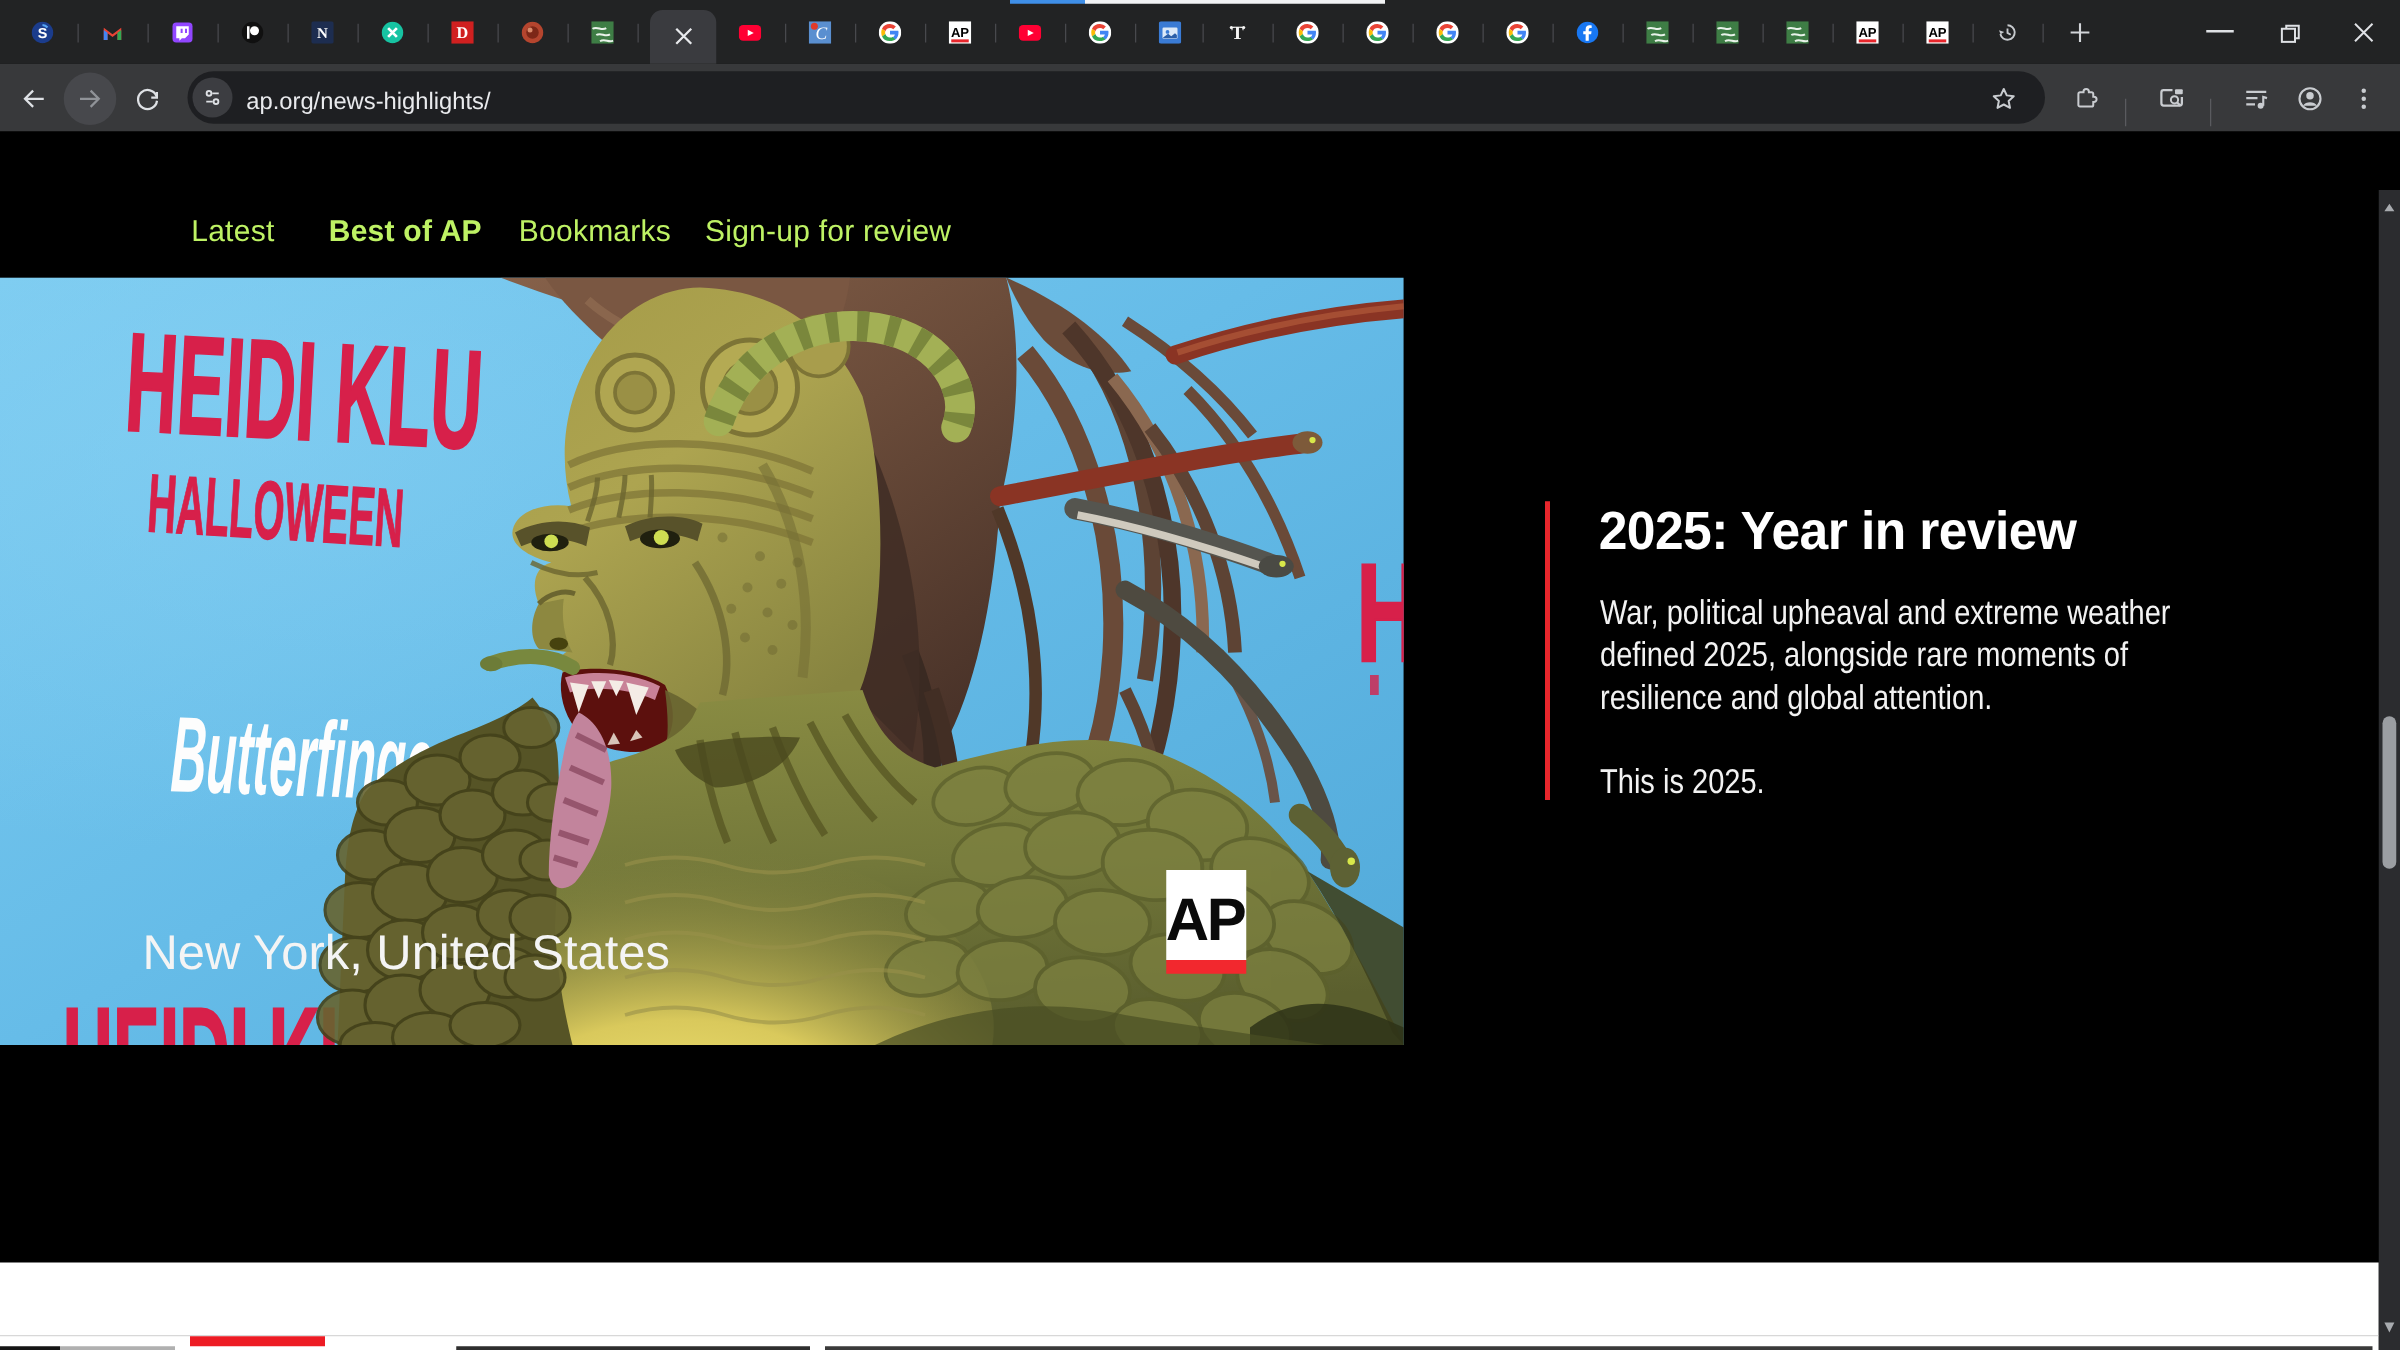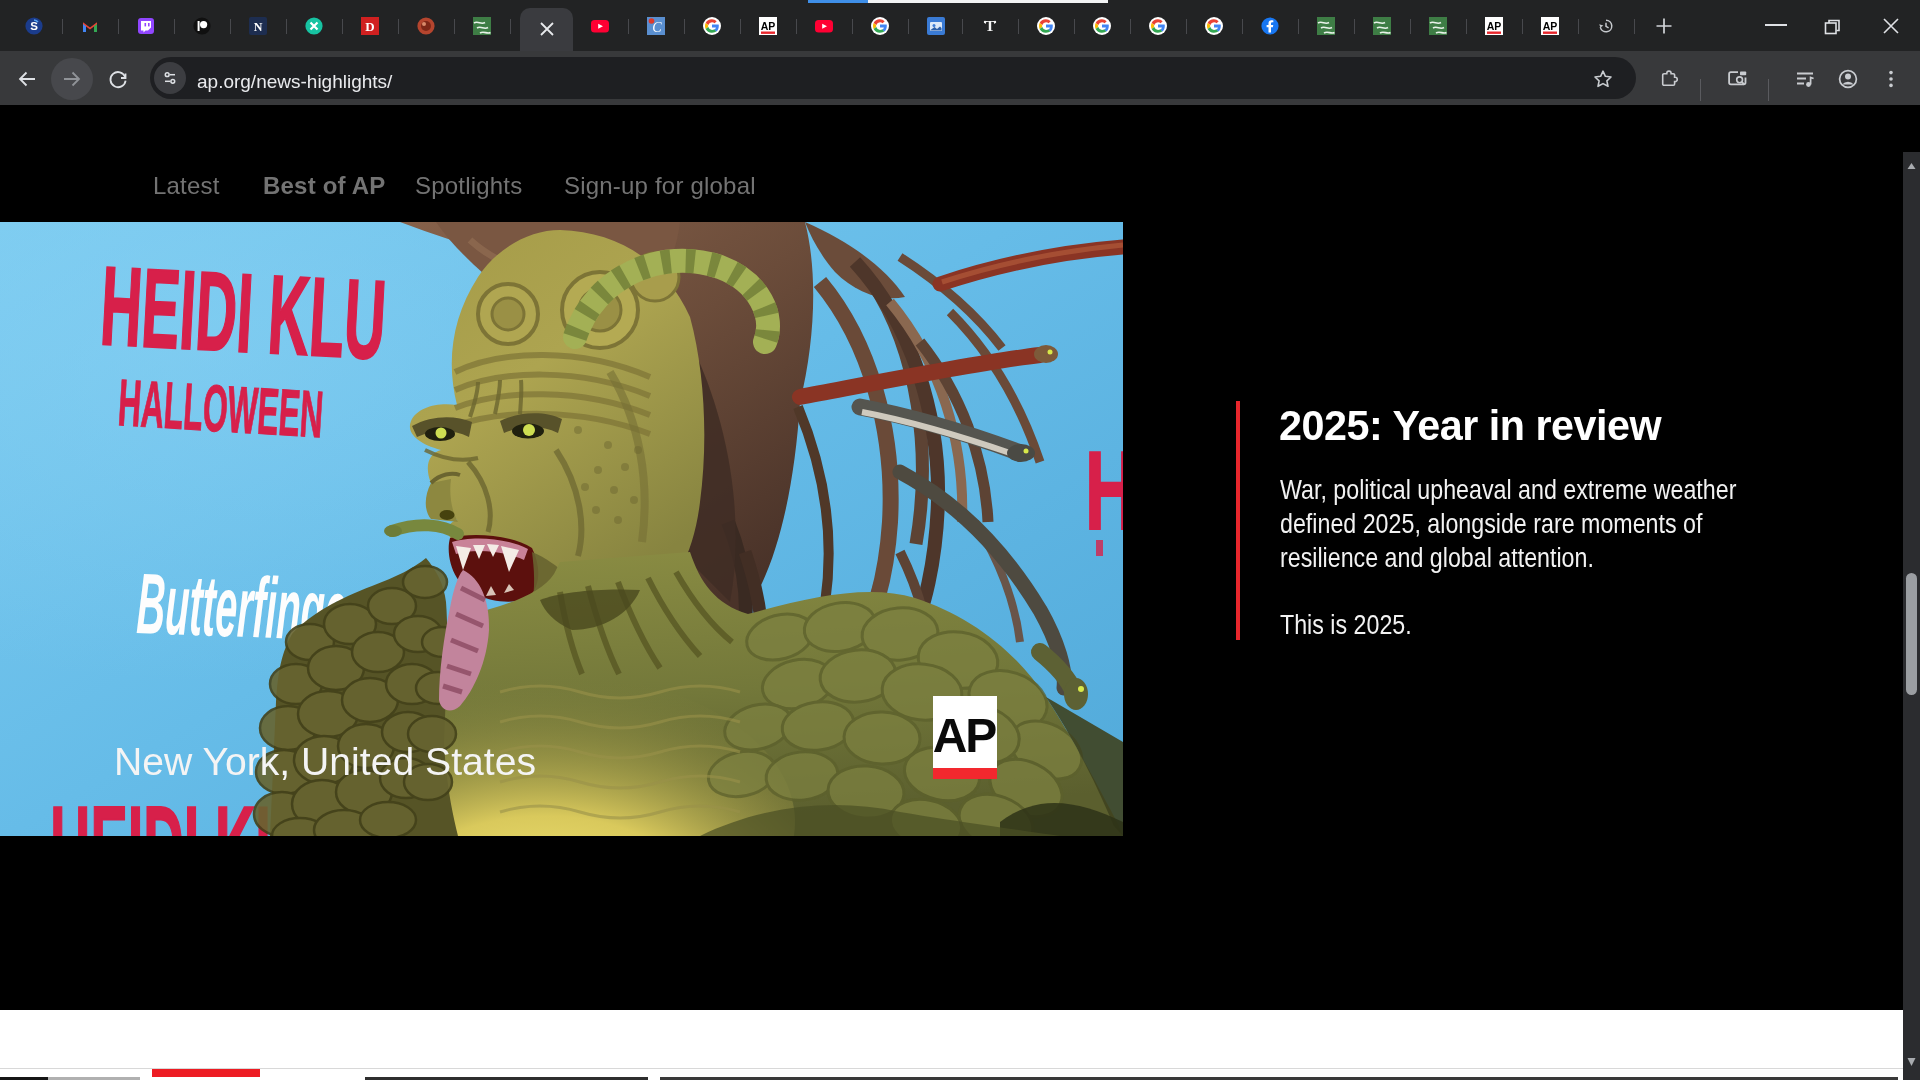--- a/index.html
+++ b/index.html
@@ -6,21 +6,21 @@
   html,body { width:1920px; height:1080px; overflow:hidden; background:#000; font-family:"Liberation Sans", sans-serif; }
   .abs { position:absolute; }
   #stage { position:relative; width:1920px; height:1080px; }
   #tabstrip { position:absolute; top:0; left:0; width:1920px; height:51px; background:#222324; }
   #toolbar { position:absolute; top:51px; left:0; width:1920px; height:54px; background:#38393b; }
   #bookbar { position:absolute; top:105px; left:0; width:1920px; height:47px; background:#38393b; }
   .fav { position:absolute; top:17px; width:18px; height:18px; }
   .tabsep { position:absolute; top:19px; width:1px; height:15px; background:#48494d; }
   #activetab { position:absolute; left:520px; top:8px; width:53px; height:43px; background:#3a3b3f; border-radius:10px 10px 0 0; }
   #page { position:absolute; top:152px; left:0; width:1903px; height:928px; background:#000; }
-  .navlink { position:absolute; top:20px; color:#737373; font-size:24px; letter-spacing:0.2px; }
+  .navlink { position:absolute; top:20px; color:#bef264; font-size:24px; letter-spacing:0.2px; }
   #rightcol { position:absolute; left:1236px; top:249px; }
   #redbar { position:absolute; left:0px; top:0px; width:4px; height:239px; background:#e8262c; }
   #title { position:absolute; left:43px; top:3px; color:#fff; font-size:43px; font-weight:bold; line-height:43px; letter-spacing:-0.5px; white-space:nowrap; transform:scaleX(0.96); transform-origin:left top; }
   #para { position:absolute; left:44px; top:72px; color:#f2f2f2; font-size:27.5px; line-height:34px; white-space:nowrap; transform:scaleX(0.845); transform-origin:left top; }
   #this2025 { position:absolute; left:44px; top:207px; color:#f2f2f2; font-size:27.5px; line-height:34px; white-space:nowrap; transform:scaleX(0.845); transform-origin:left top; }
   #bottomband { position:absolute; left:0; top:858px; width:1903px; height:70px; background:#ffffff; }
   #sbar { position:absolute; top:152px; left:1903px; width:17px; height:928px; background:#2b2c2f; }
   #sthumb { position:absolute; left:3px; top:421px; width:11px; height:122px; background:#9b9ea2; border-radius:6px; }
 </style>
 </head>
@@ -278,22 +278,22 @@
         </svg></div>
       <div class="abs" style="left:1884px;top:17px;width:14px;height:22px;"><svg width="14" height="22" viewBox="0 0 14 22" style="">
           <circle cx="7" cy="4.6" r="1.8" fill="#c9ccd0"></circle>
           <circle cx="7" cy="11" r="1.8" fill="#c9ccd0"></circle>
           <circle cx="7" cy="17.4" r="1.8" fill="#c9ccd0"></circle>
         </svg></div>
     </div>
   <div id="page">
     <div class="navlink" style="left:153px;">Latest</div>
     <div class="navlink" style="left:263px;font-weight:bold;">Best of AP</div>
-    <div class="navlink" style="left:415px;">Spotlights</div>
-    <div class="navlink" style="left:564px;">Sign-up for global</div>
+    <div class="navlink" style="left:415px;">Bookmarks</div>
+    <div class="navlink" style="left:564px;">Sign-up for review</div>
     <div id="video" style="position:absolute;left:0;top:70px;width:1123px;height:614px;"><svg width="1123" height="614" viewBox="0 0 1123 614">
           <defs>
             <linearGradient id="bg" x1="0" y1="0" x2="1" y2="0.9">
               <stop offset="0" stop-color="#7bcbf0"></stop>
               <stop offset="0.5" stop-color="#66bce8"></stop>
               <stop offset="1" stop-color="#53abdb"></stop>
             </linearGradient>
             <linearGradient id="hairg" x1="0" y1="0" x2="0.7" y2="1">
               <stop offset="0" stop-color="#86614a"></stop>
               <stop offset="0.5" stop-color="#6b4c3a"></stop>

